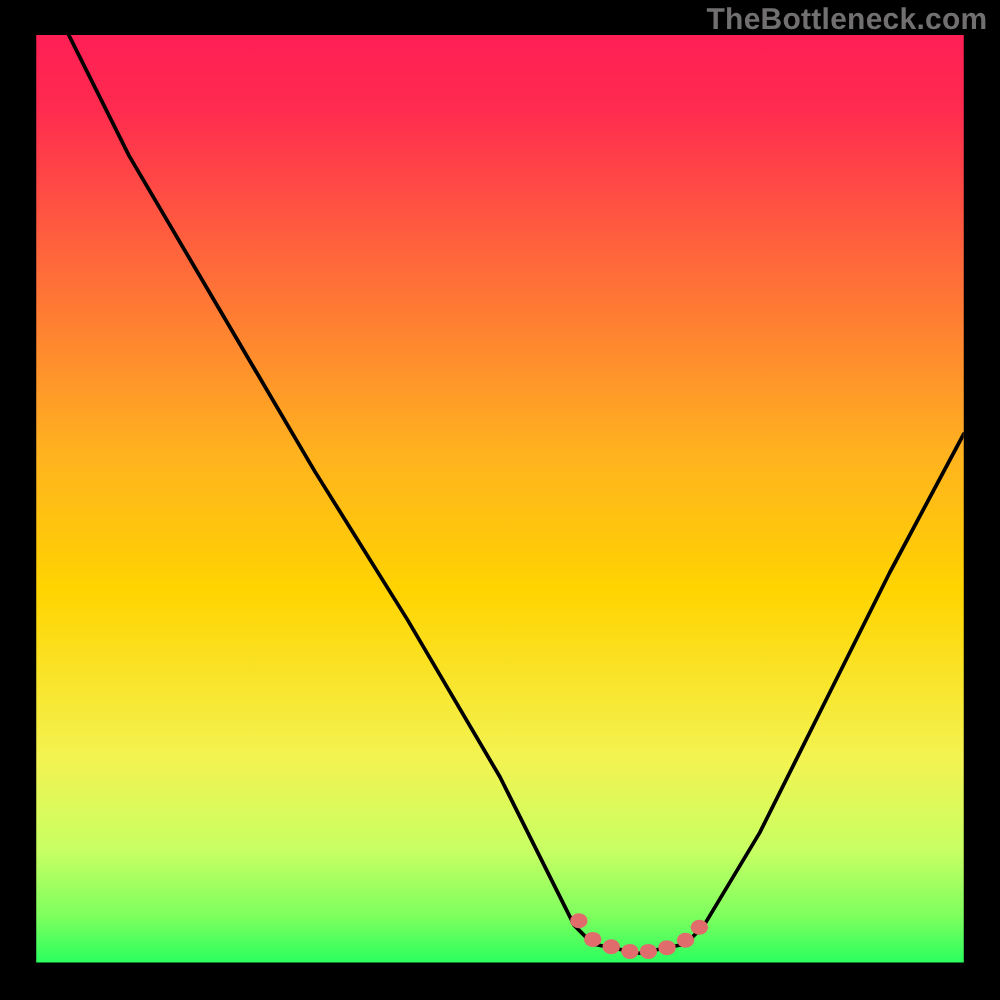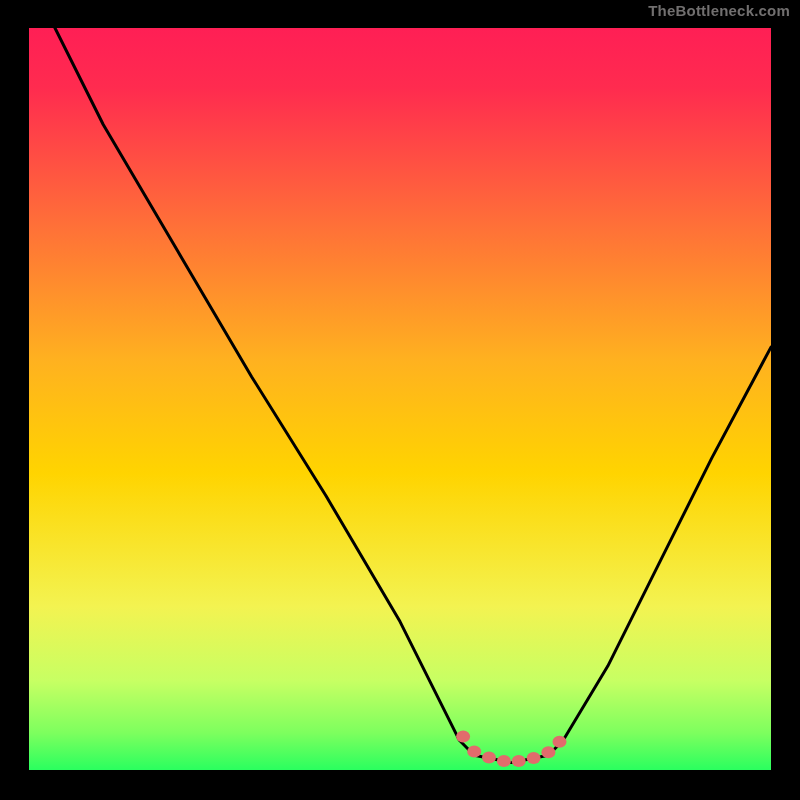--- a/index.html
+++ b/index.html
@@ -14,21 +14,21 @@
     position: relative;
     width: 800px;
     height: 800px;
     background: #000;
   }
   .watermark {
     position: absolute;
     top: 2px;
     right: 10px;
     font-family: Arial, Helvetica, sans-serif;
-    font-size: 15px;
+    font-size: 24px;
     font-weight: 600;
     color: #716f6f;
     letter-spacing: 0.2px;
   }
   svg {
     position: absolute;
     left: 0;
     top: 0;
   }
 </style>

